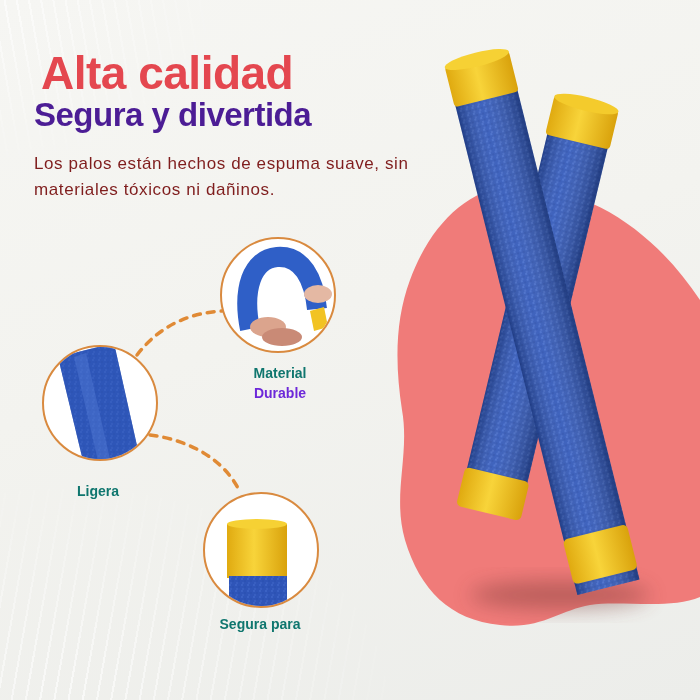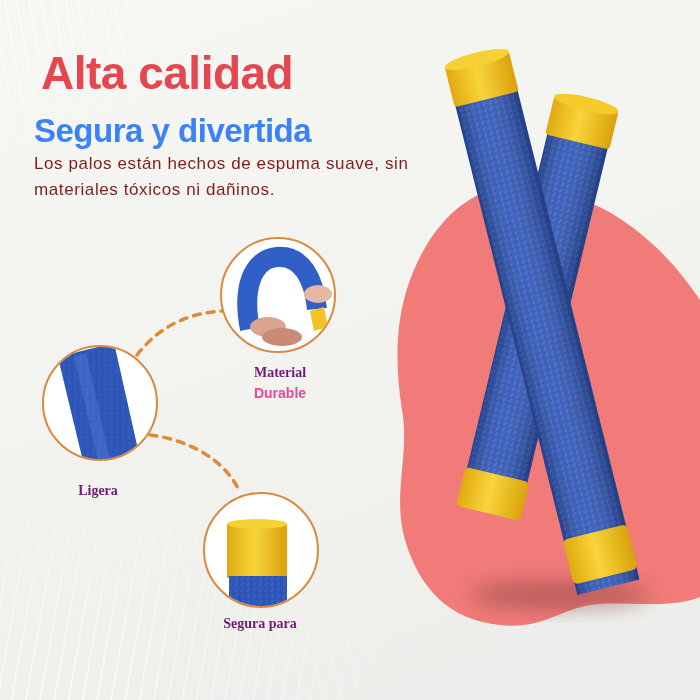--- a/index.html
+++ b/index.html
@@ -10,26 +10,26 @@
     background:
       repeating-linear-gradient(100deg, rgba(255,255,255,0) 0 6px, rgba(255,255,255,0.7) 6px 8px, rgba(255,255,255,0) 8px 14px);
     -webkit-mask-image: radial-gradient(ellipse 60% 40% at 10% 100%, #000 0%, transparent 80%);
     mask-image: radial-gradient(ellipse 60% 40% at 10% 100%, #000 0%, transparent 80%);
     opacity:0.9; }
   .wave2 { position:absolute; inset:0; pointer-events:none;
     background: repeating-linear-gradient(80deg, rgba(255,255,255,0) 0 5px, rgba(255,255,255,0.6) 5px 7px, rgba(255,255,255,0) 7px 12px);
     -webkit-mask-image: radial-gradient(ellipse 40% 30% at 0% 0%, #000 0%, transparent 85%);
     mask-image: radial-gradient(ellipse 40% 30% at 0% 0%, #000 0%, transparent 85%); }
   .title { position:absolute; left:33px; top:38px; margin:8px; font-weight:bold; font-size:46px; color:#e4474f; letter-spacing:-0.5px; }
-  .subtitle { position:absolute; left:34px; top:112px; margin:0; font-weight:bold; font-size:33px; color:#3b82f6; letter-spacing:-0.5px; }
+  .subtitle { position:absolute; left:34px; top:96px; margin:0; font-weight:bold; font-size:33px; color:#4c1d95; letter-spacing:-0.5px; }
   .desc { position:absolute; left:34px; top:151px; width:420px; font-size:17px; line-height:26px; color:#7f1d1d; letter-spacing:0.6px; }
   .blob { position:absolute; left:0; top:0; }
   .feature { position:absolute; text-align:center; font-weight:bold; font-size:14px; line-height:20px; }
-  .feature .l1 { color:#701a75; display:block;font-family:Liberation Serif, serif; }
-  .feature .l2 { color:#ec4899; display:block;text-align:center; }
+  .feature .l1 { color:#0f766e; display:block; }
+  .feature .l2 { color:#6d28d9; display:block;text-align:center; }
   .circle { position:absolute; border-radius:50%; border:2px solid #d98a3f; background:#fff; overflow:hidden; }
 </style>
 </head>
 <body>
 
 <div class="wave"></div>
 <div class="wave2"></div>
 
 <svg class="blob" width="700" height="700" viewBox="0 0 700 700">
   <defs>

